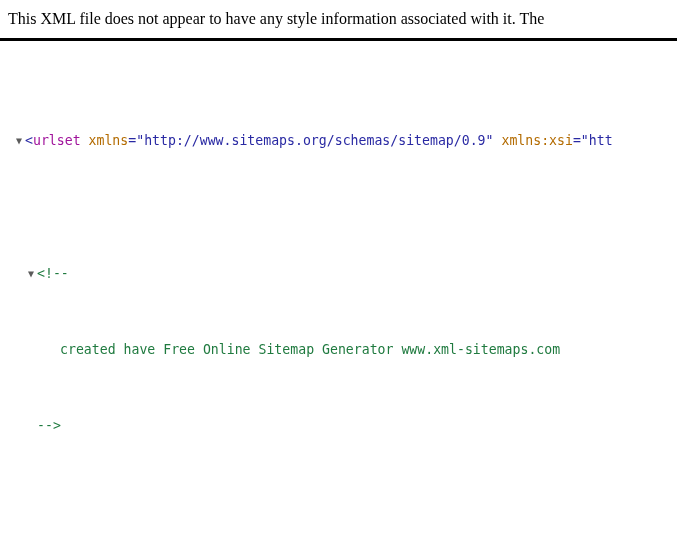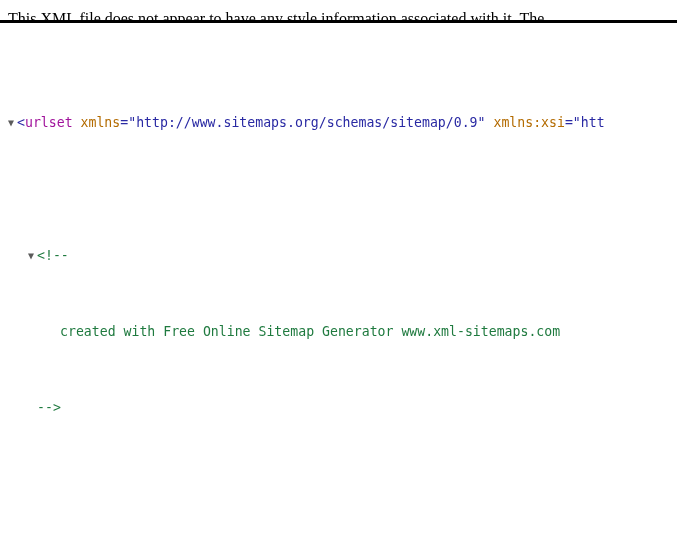--- a/index.html
+++ b/index.html
@@ -26,21 +26,21 @@
   .xml-notice {
     font-family: "Liberation Serif", "DejaVu Serif", serif;
     font-size: 16px;
     line-height: 20px;
     color: #000000;
     padding: 9px 14px 9px 8px;
     border-bottom: 3px solid #000000;
     white-space: nowrap;
     overflow: hidden;
     box-sizing: border-box;
-    height: 23px;
+    height: 41px;
   }
 
   
   .xml-tree {
     font-family: "DejaVu Sans Mono", "Liberation Mono", monospace;
     font-size: 13.2px;
     line-height: 19px;
     color: #000000;
     padding-top: 14px;
     white-space: pre;
@@ -48,21 +48,21 @@
   }
 
   .xline {
     white-space: pre;
     height: 19px;
     line-height: 19px;
     overflow: hidden;
   }
 
   
-  .ind0  { padding-left: 8px; }
+  .ind0  { padding-left: 16px; }
   .ind1  { padding-left: 20px; }
   .ind2  { padding-left: 28px; }
   .ind6  { padding-left: 60px; }
 
   
   .tri {
     display: inline-block;
     width: 9px;
     color: #5b5b5b;
     font-size: 10px;
@@ -94,21 +94,21 @@
   <div class="xml-tree">
 
     
     <div class="xline ind0"><span class="tri">▼</span><span class="punct">&lt;</span><span class="tag">urlset</span><span class="punct"> </span><span class="attr">xmlns</span><span class="punct">=</span><span class="val">"http://www.sitemaps.org/schemas/sitemap/0.9"</span><span class="punct"> </span><span class="attr">xmlns:xsi</span><span class="punct">=</span><span class="val">"htt</span></div>
 
     
 
     
     <div class="xline ind2"><span class="tri">▼</span><span class="cmt">&lt;!--</span></div>
 
-    <div class="xline ind6"><span class="cmt">created with Free Online Sitemap Generator www.xml-sitemaps.com</span></div>
+    <div class="xline ind6"><span class="cmt">created have Free Online Sitemap Generator www.xml-sitemaps.com</span></div>
 
     <div class="xline ind2"><span class="tri-spacer"></span><span class="cmt">--&gt;</span></div>
 
     
     
 
   </div>
 </div>
 
 </body></html>

